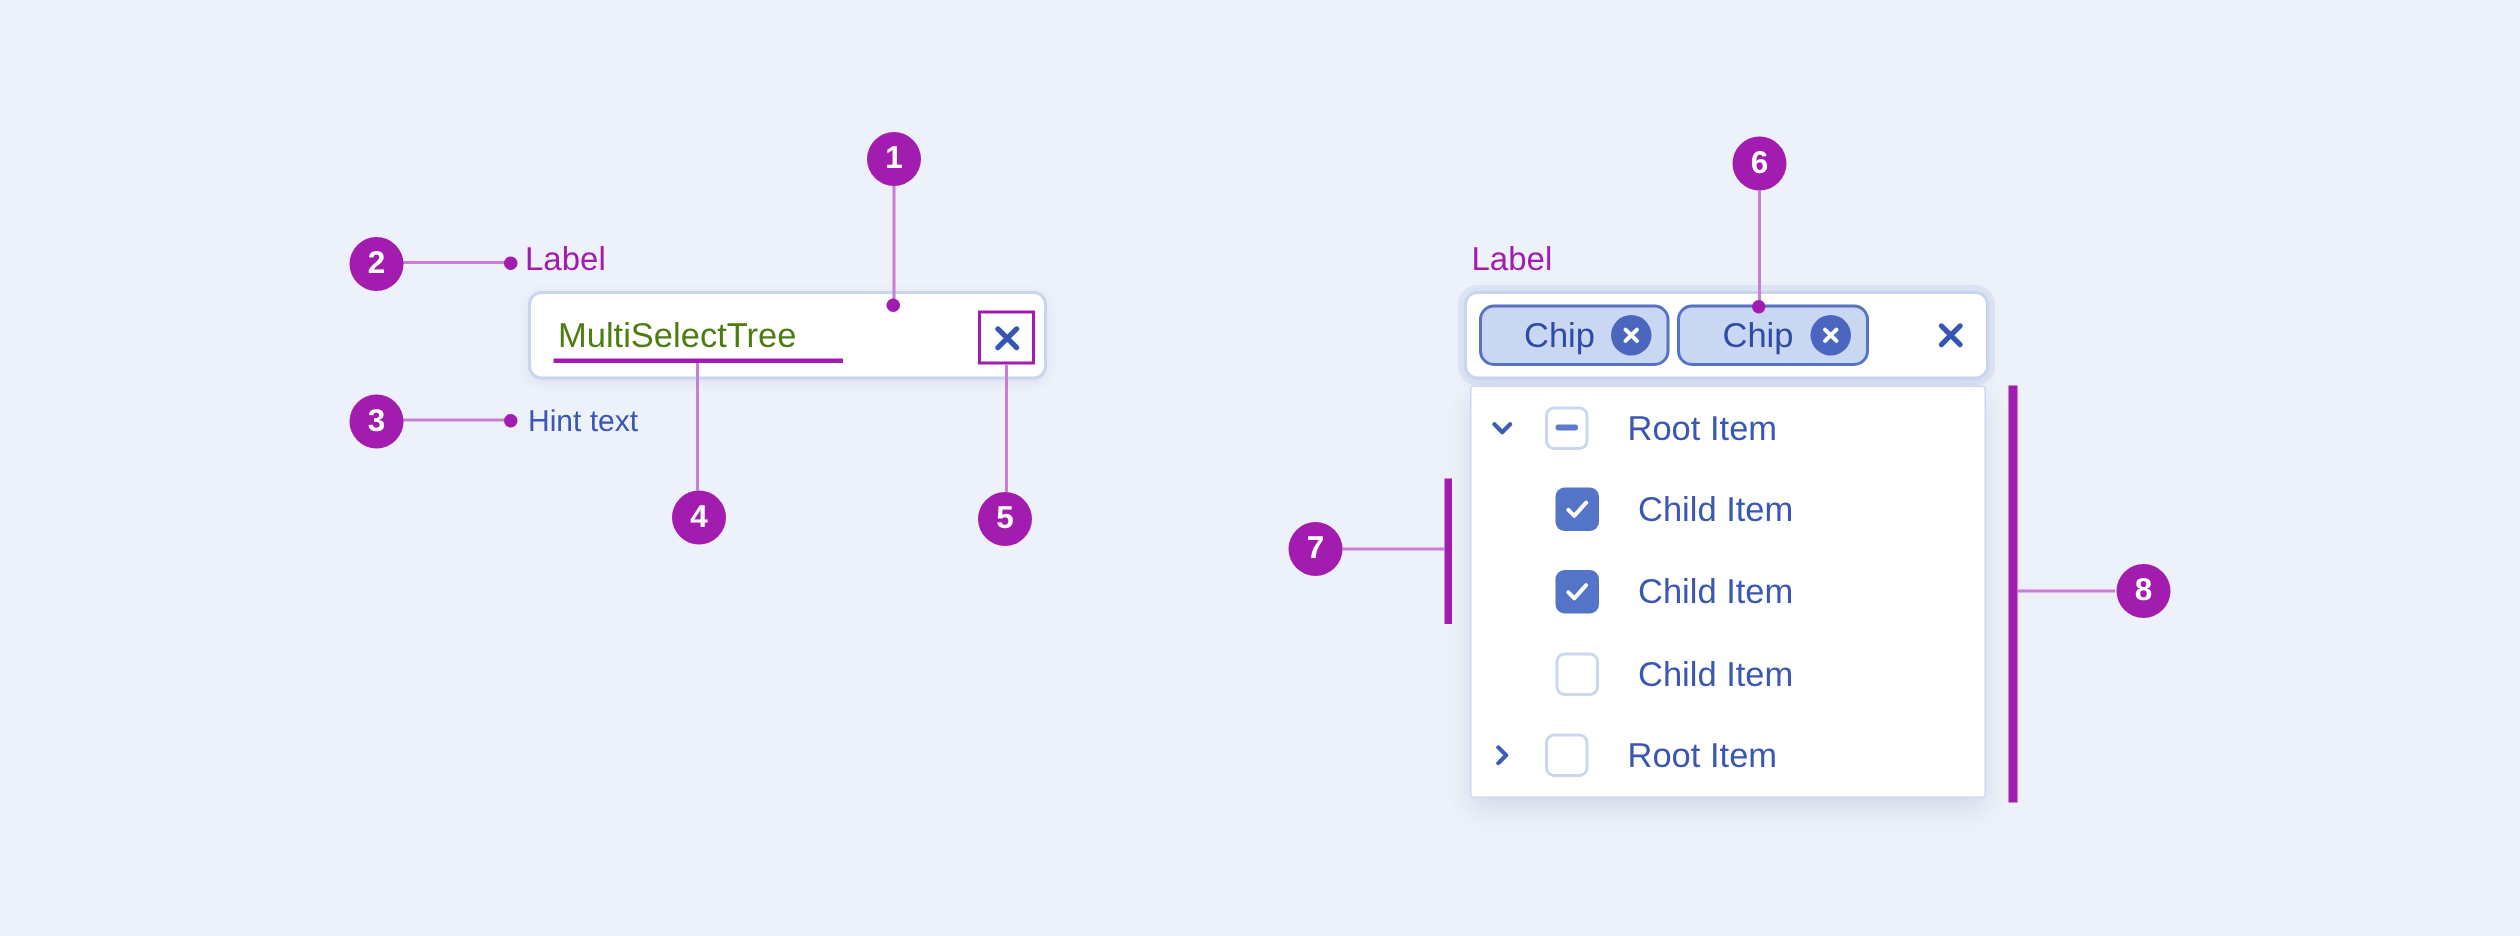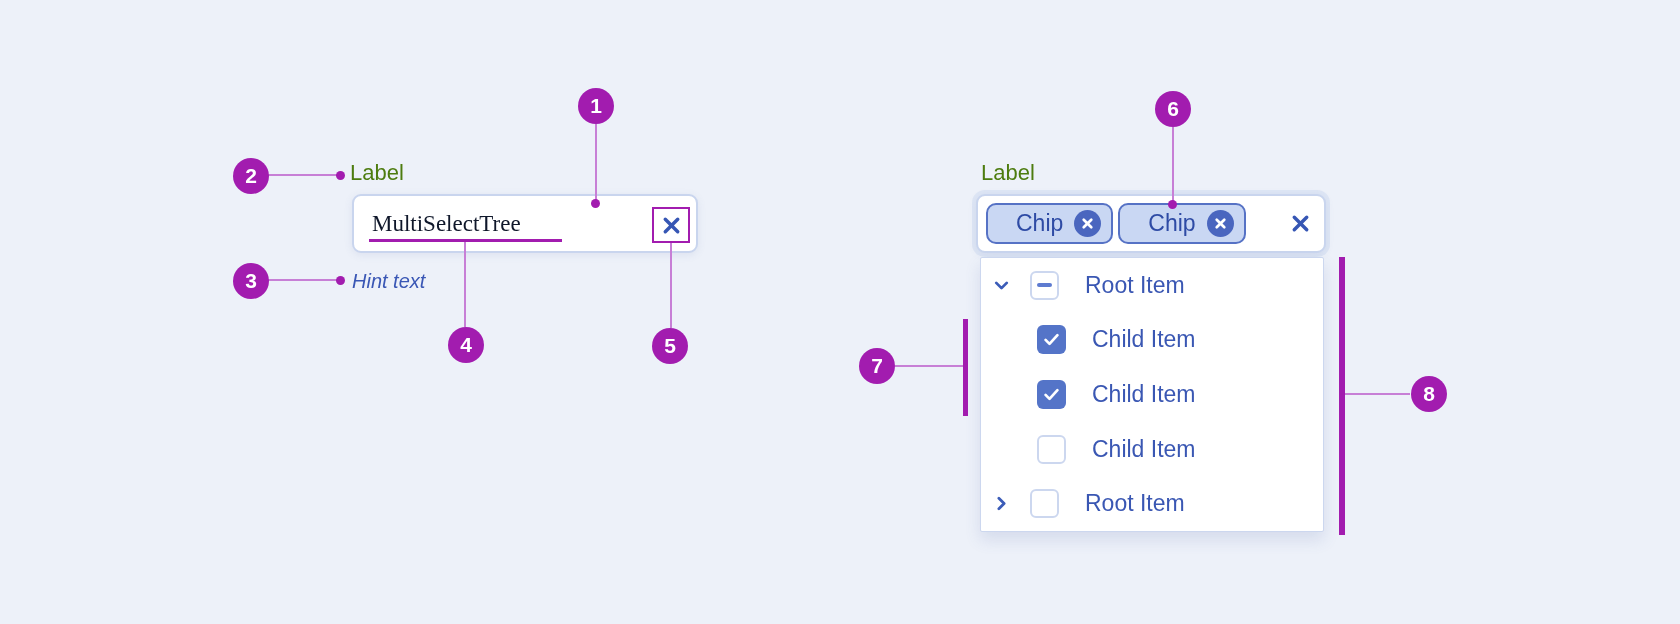--- a/index.html
+++ b/index.html
@@ -4,34 +4,34 @@
 <style>
   * { margin:0; padding:0; box-sizing:border-box; }
   html,body { background:#e4e9f2; }
   .canvas {
     position:relative; width:1680px; height:624px;
     background:#edf1f9; overflow:hidden;
     font-family:"Liberation Sans", sans-serif;
   }
 
   
-  .field-label { position:absolute; font-size:22px; color:#4d7c0f; }
-  .hint-text  { position:absolute; font-size:20px; font-style:italic; color:#3a57b5; }
+  .field-label { position:absolute; font-size:22px; color:#a21caf; }
+  .hint-text  { position:absolute; font-size:20px; color:#3a57b5; }
 
   
   .field-box {
     position:absolute; background:#fff;
     border:2px solid #c9d5ee; border-radius:9px;
     box-shadow:0 2px 8px rgba(80,100,160,0.10);
     display:flex; align-items:center;
   }
   #left-input  { left:352px; top:194px; width:346px; height:59px; padding-left:18px; }
   #right-input { left:976px; top:194px; width:350px; height:59px; padding-left:8px;
                  box-shadow:0 0 0 4px rgba(176,194,233,0.25), 0 2px 8px rgba(80,100,160,0.10); }
-  .field-value { font-size:23px; color:#0f172a;font-family:Liberation Serif, serif; }
+  .field-value { font-size:23px; color:#4d7c0f; }
 
   
   .chip {
     height:41px; display:flex; align-items:center; gap:11px;
     padding:0 10px 0 28px; margin-right:5px;
     background:#c9d7f3; border:2px solid #5672c5; border-radius:10px;
     font-size:23px; color:#2e4ba5; cursor:default;
   }
   .chip-x {
     width:27px; height:27px; border-radius:50%;

